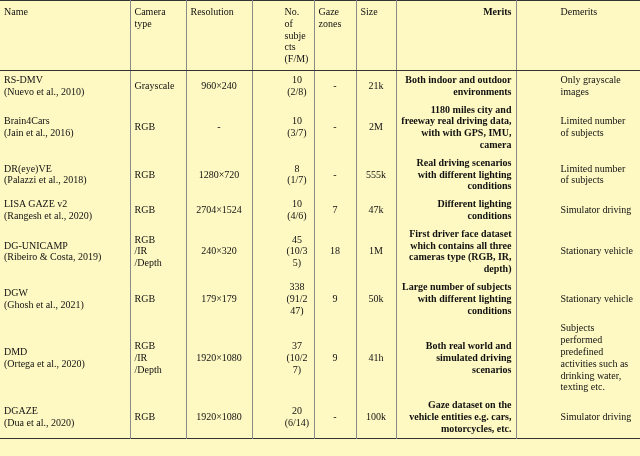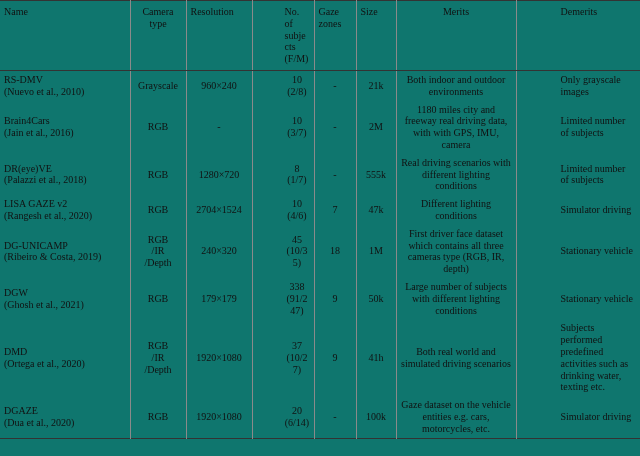--- a/index.html
+++ b/index.html
@@ -6,21 +6,21 @@
   html, body {
     background: #ffffff;
     width: 640px;
     font-family: "Liberation Serif", serif;
     font-size: 10px;
     color: #111111;
   }
   .page {
     width: 640px;
     min-height: 456px;
-    background: #0f766e;
+    background: #fef9c3;
   }
   table.datasets {
     width: 640px;
     border-collapse: collapse;
     table-layout: fixed;
     border-top: 1.5px solid #333333;
     border-bottom: 1.5px solid #333333;
   }
   th, td {
     padding: 3px 4px;
@@ -34,26 +34,26 @@
   thead th {
     border-bottom: 1px solid #333333;
     vertical-align: top;
     text-align: left;
     font-weight: normal;
     padding-top: 5px;
     padding-bottom: 5px;
   }
   
   .col-name        { width: 130px; text-align: left; }
-  .col-camera-type { width: 56px;  text-align: center; }
+  .col-camera-type { width: 56px;  text-align: left; }
   .col-resolution  { width: 66px; }
   .col-subjects    { width: 62px; padding-left: 32px; }
   .col-gaze-zones  { width: 42px; }
   .col-size        { width: 40px; }
-  .col-merits      { width: 120px; text-align: center; }
+  .col-merits      { width: 120px; text-align: right; font-weight: bold; }
   .col-demerits    { width: 124px; text-align: left; padding-left: 44px; }
   td.col-resolution, td.col-subjects, td.col-gaze-zones, td.col-size { text-align: center; }
   thead th.col-resolution, thead th.col-subjects,
   thead th.col-gaze-zones, thead th.col-size { text-align: left; }
   .ds-name { white-space: normal; }
   .ds-citation { white-space: normal; }
 </style>
 </head>
 <body>
 

